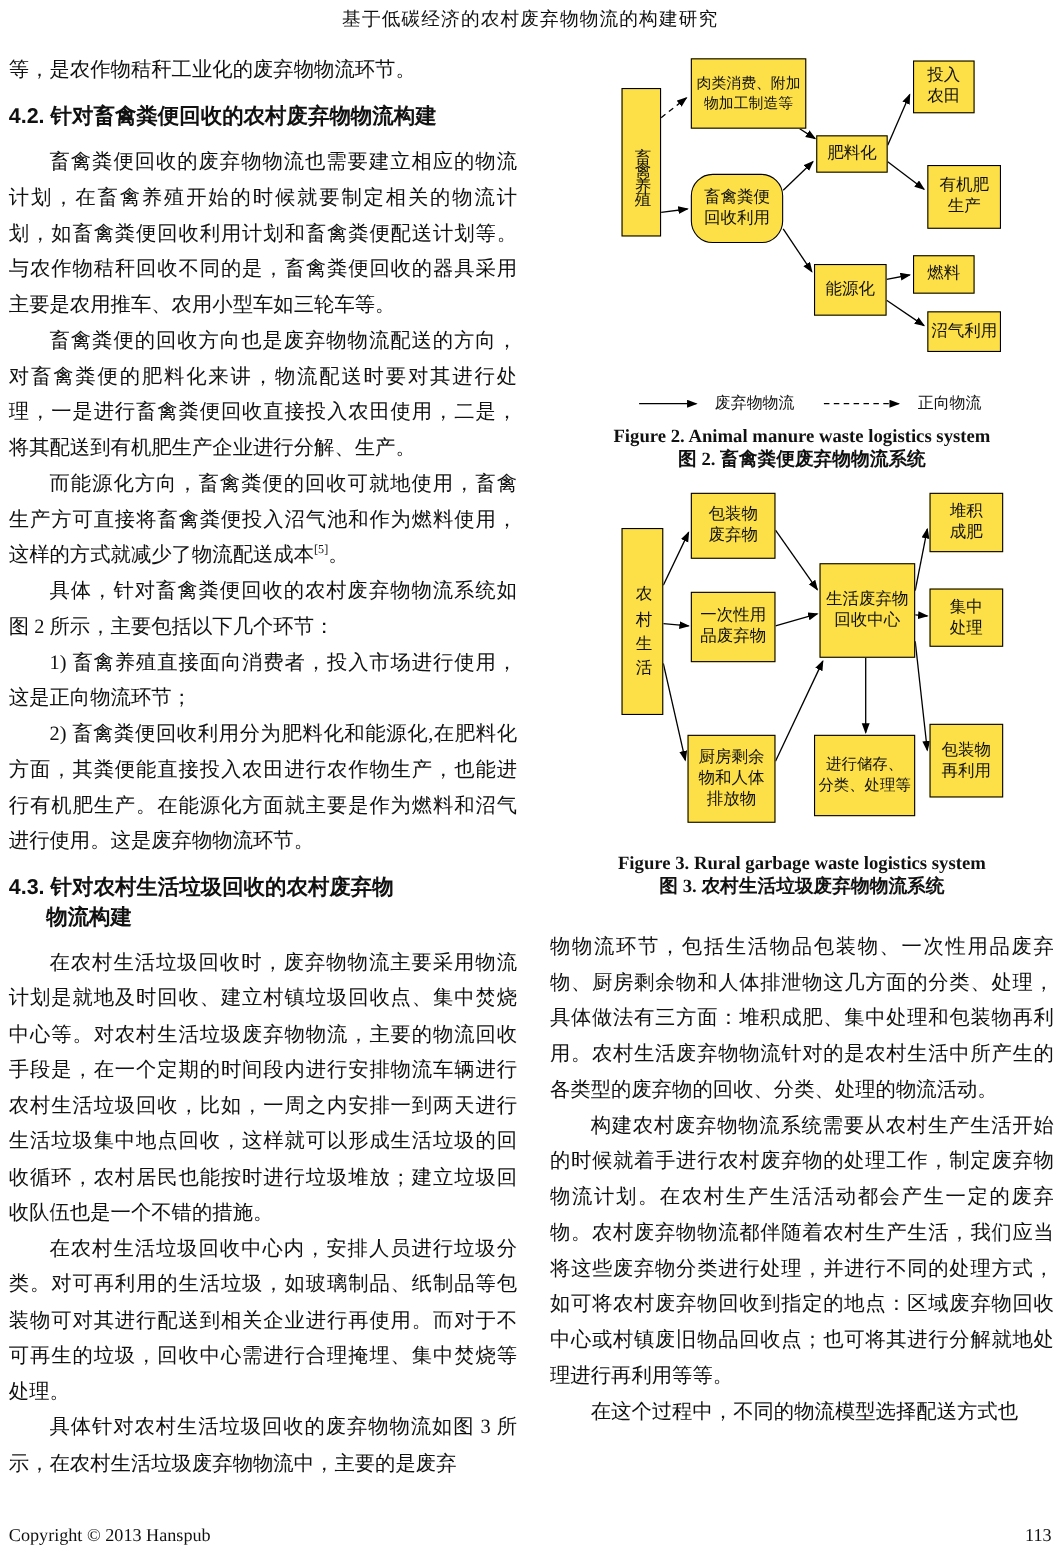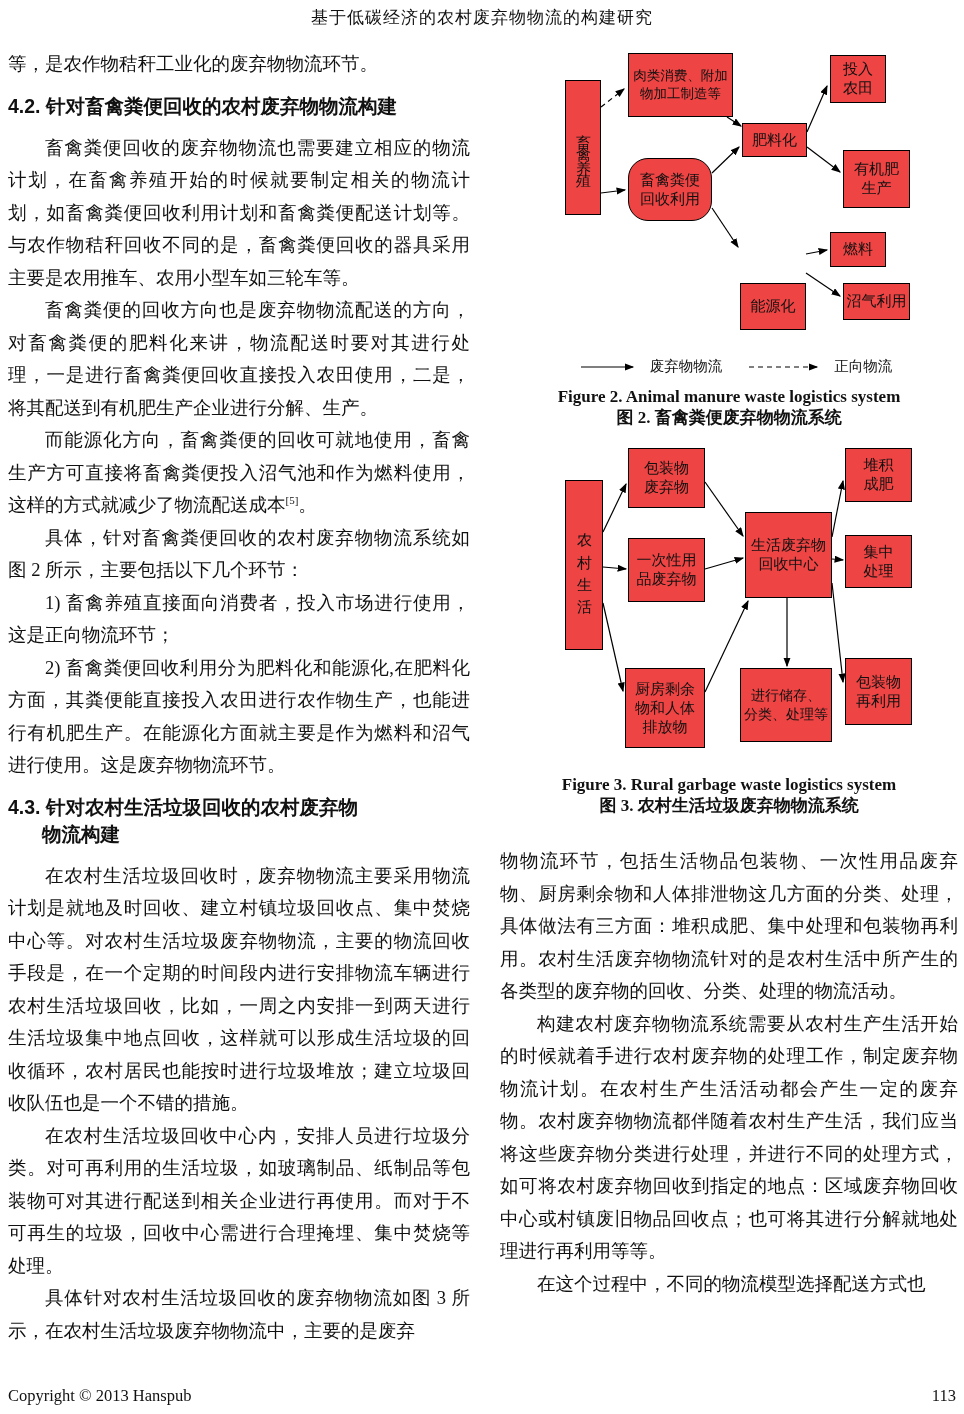--- a/index.html
+++ b/index.html
@@ -21,21 +21,21 @@
   .h {
     font-family:"Liberation Sans","DejaVu Sans",sans-serif;
     font-weight:bold; font-size:19.5px; line-height:27px; margin:12px 0 12px 0;
   }
   .h .h2ind { display:inline-block; margin-left:34px; }
 
   
   .fig { position:absolute; left:0; width:458px; margin:0; }
   .diagram { position:relative; margin-left:55px; width:362px; }
   .node {
-    position:absolute; border:1px solid #000; background:#ef4444;
+    position:absolute; border:1px solid #000; background:#fde047;
     display:flex; align-items:center; justify-content:center;
     text-align:center; font-size:15px; line-height:19px; padding:2px;
     white-space:pre-line;
   }
   .vtext { writing-mode:vertical-rl; text-orientation:upright; }
   .arrows { position:absolute; left:0; top:0; }
   .legend {
     display:flex; align-items:center; justify-content:center;
     margin:12px 0 10px 55px; width:362px; font-size:14.5px;
   }
@@ -94,21 +94,21 @@
           <line x1="251" y1="223" x2="285" y2="246" stroke="#000" stroke-width="1.2" marker-end="url(#a2)"></line>
         </svg>
         <div class="node" style="left:10px;top:30px;width:36px;height:135px;">
           <span class="vtext" style="letter-spacing:13px;">畜禽养殖</span>
         </div>
         <div class="node" style="left:73px;top:3px;width:105px;height:64px;font-size:13.5px;line-height:18px;">肉类消费、附加
 物加工制造等</div>
         <div class="node" style="left:73px;top:108px;width:84px;height:63px;border-radius:20px;">畜禽粪便
 回收利用</div>
         <div class="node" style="left:187px;top:73px;width:65px;height:34px;">肥料化</div>
-        <div class="node" style="left:185px;top:190px;width:66px;height:47px;margin-top:43px;">能源化</div>
+        <div class="node" style="left:185px;top:190px;width:66px;height:47px;">能源化</div>
         <div class="node" style="left:275px;top:5px;width:56px;height:48px;">投入
 农田</div>
         <div class="node" style="left:288px;top:100px;width:67px;height:58px;">有机肥
 生产</div>
         <div class="node" style="left:275px;top:182px;width:56px;height:35px;">燃料</div>
         <div class="node" style="left:288px;top:233px;width:67px;height:37px;">沼气利用</div>
       </div>
       <div class="legend">
         <svg width="62" height="12">
           <defs>

